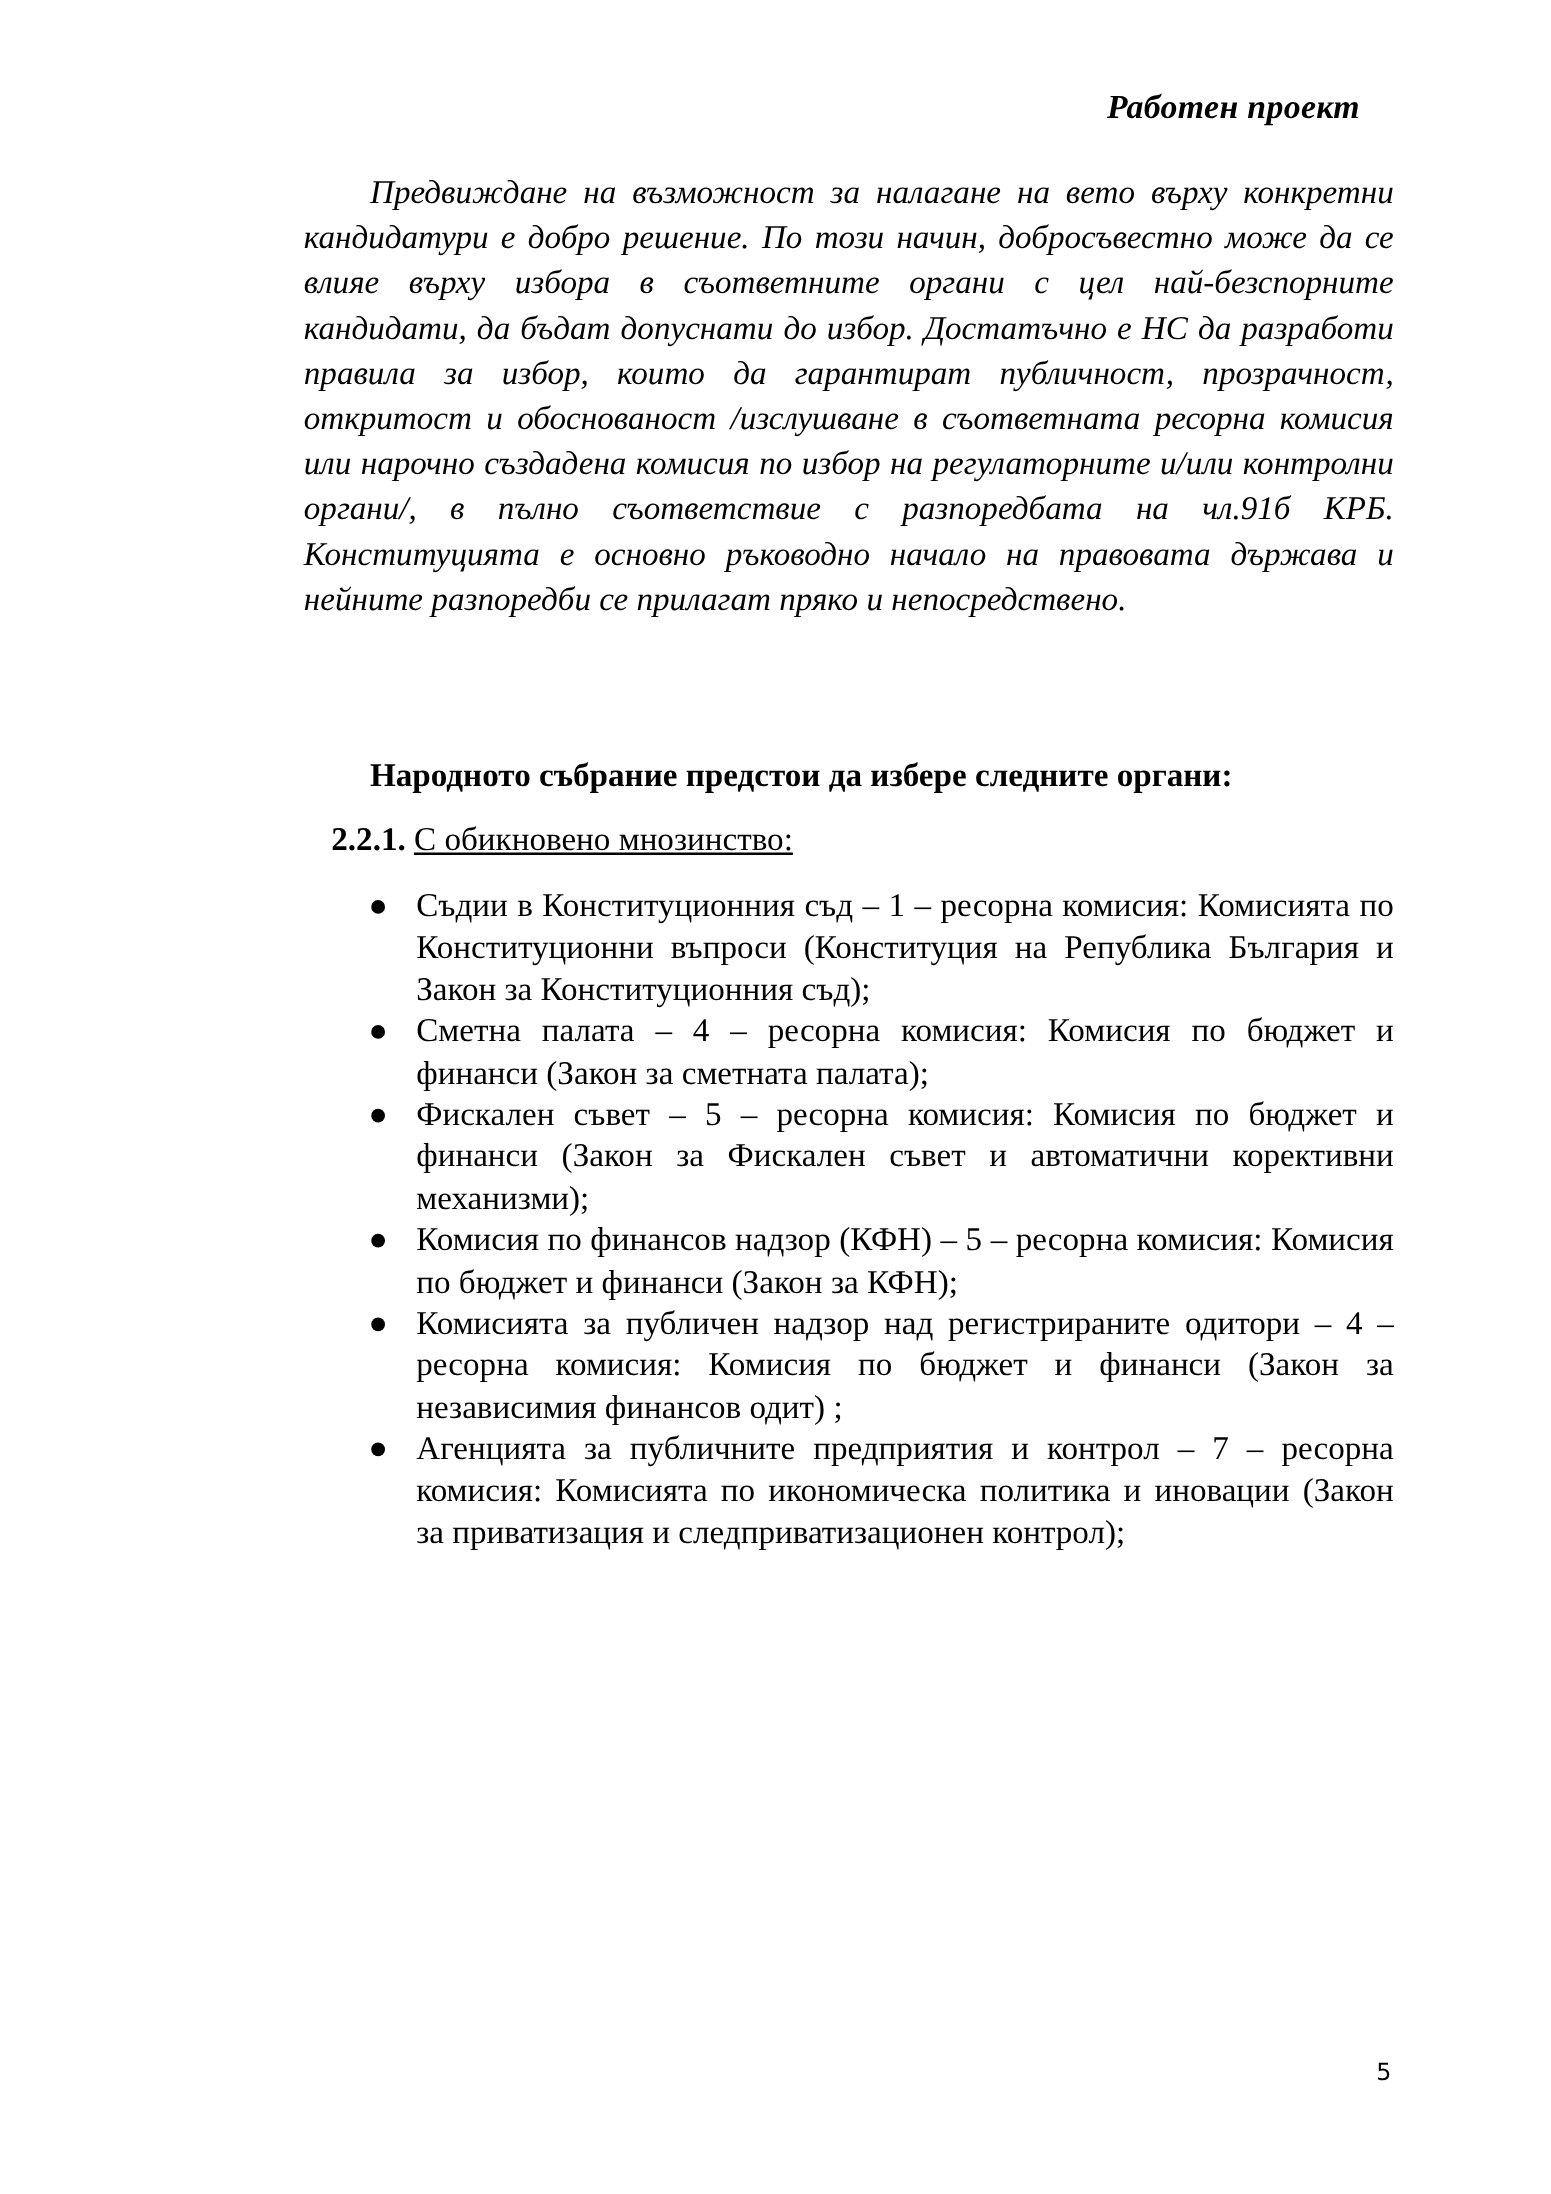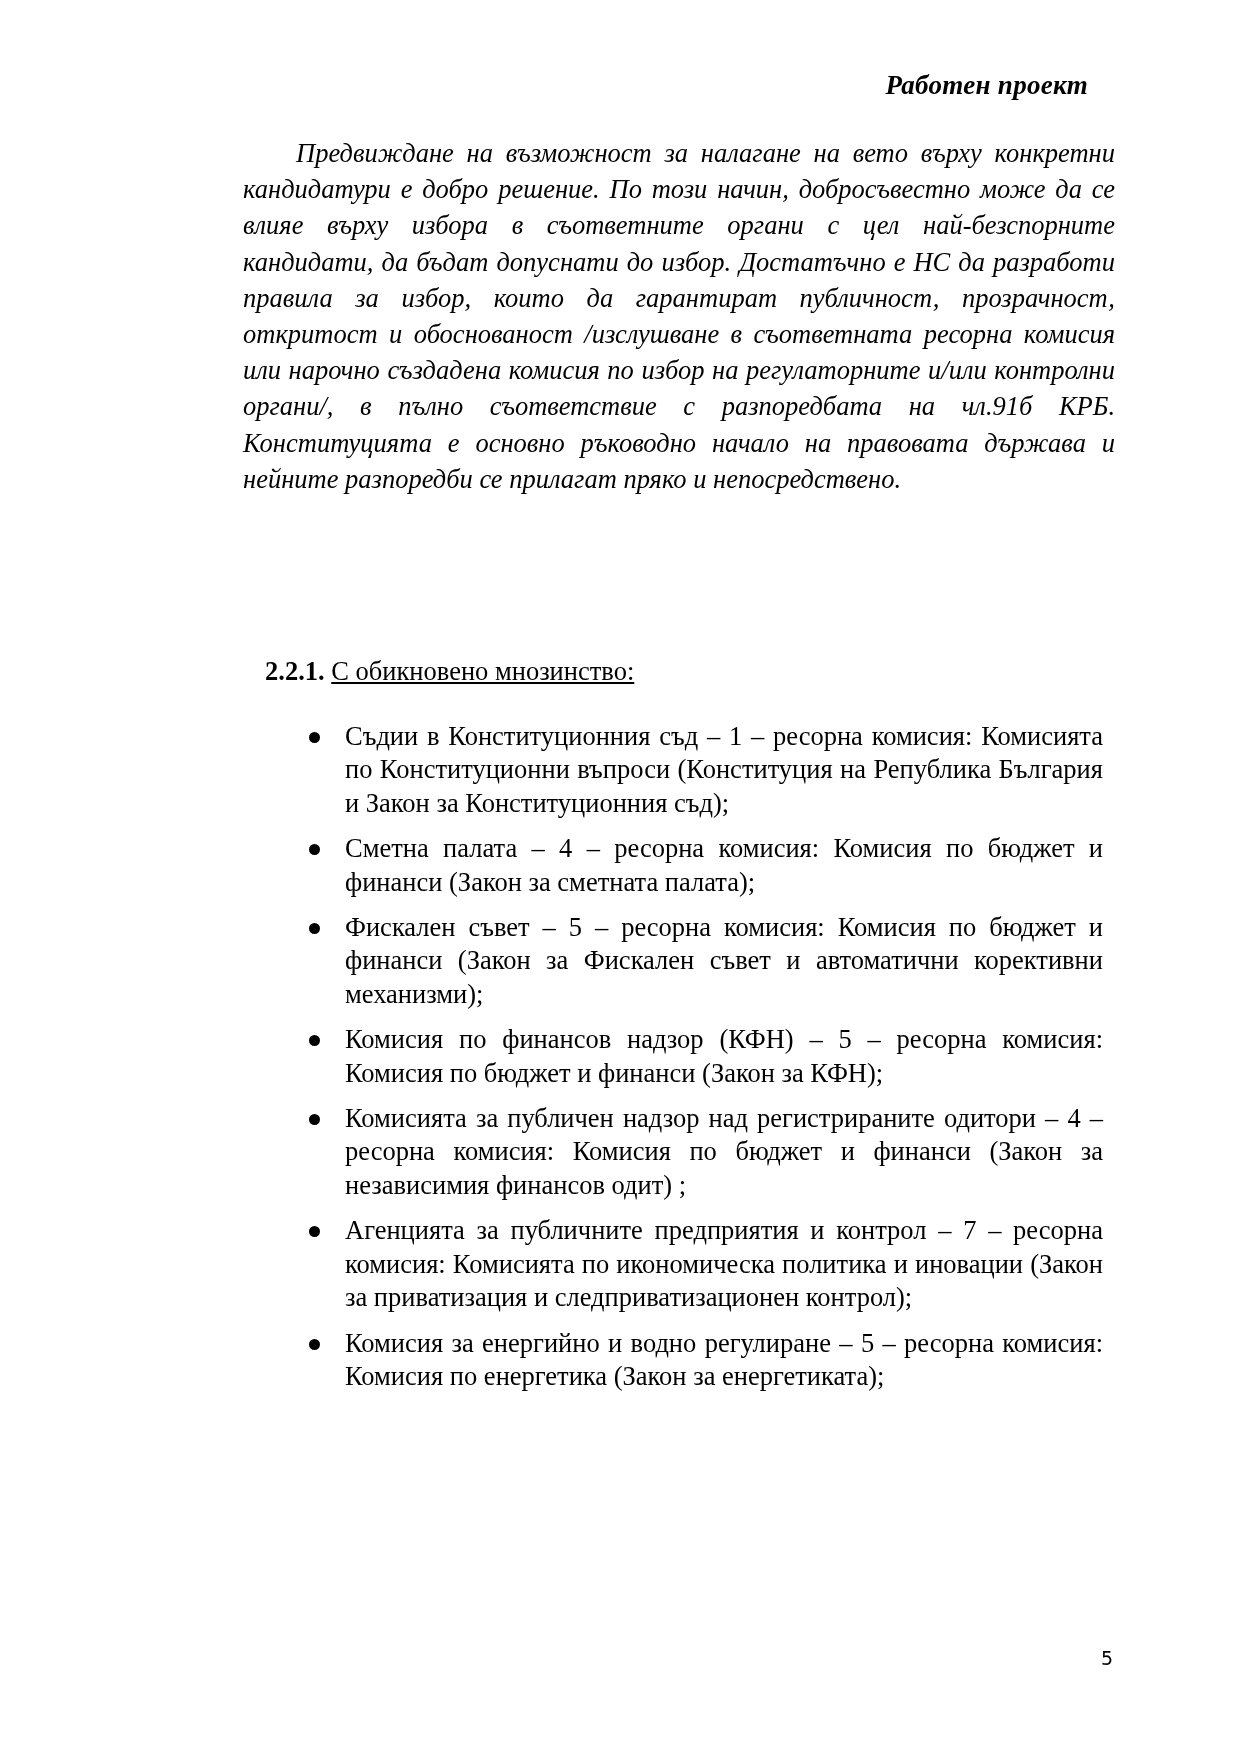--- a/index.html
+++ b/index.html
@@ -75,21 +75,21 @@
       width: 782px;
       margin: 0;
       padding: 0;
       list-style: none;
       font-size: 26.5px;
       line-height: 33.4px;
     }
     .bullet-list li {
       position: relative;
       text-align: justify;
-      margin: 12px;
+      margin: 0;
     }
     .bullet-list li .bullet {
       position: absolute;
       left: -36px;
       top: 12px;
       width: 11px;
       height: 11px;
       border-radius: 50%;
       background: #000000;
     }
@@ -106,20 +106,21 @@
 <body>
 
 <div class="page">
 
   <div class="running-header">Работен проект</div>
 
   <div class="body-text intro">
     <p>Предвиждане на възможност за налагане на вето върху конкретни кандидатури е добро решение. По този начин, добросъвестно може да се влияе върху избора в съответните органи с цел най-безспорните кандидати, да бъдат допуснати до избор. Достатъчно е НС да разработи правила за избор, които да гарантират публичност, прозрачност, откритост и обоснованост /изслушване в съответната ресорна комисия или нарочно създадена комисия по избор на регулаторните и/или контролни органи/, в пълно съответствие с разпоредбата на чл.91б КРБ. Конституцията е основно ръководно начало на правовата държава и нейните разпоредби се прилагат пряко и непосредствено.</p>
   </div>
 
+  <p class="section-heading">Народното събрание предстои да избере следните органи:</p>
 
   <p class="subheading">
     <span class="num">2.2.1.</span>
     <span class="label">С обикновено мнозинство:</span>
   </p>
 
   <ul class="bullet-list">
     <li>
       <span class="bullet"></span>
       <span>Съдии в Конституционния съд – 1 – ресорна комисия: Комисията по Конституционни въпроси (Конституция на Република България и Закон за Конституционния съд);</span>
@@ -137,21 +138,17 @@
       <span>Комисия по финансов надзор (КФН) – 5 – ресорна комисия: Комисия по бюджет и финанси (Закон за КФН);</span>
     </li>
     <li>
       <span class="bullet"></span>
       <span>Комисията за публичен надзор над регистрираните одитори – 4 – ресорна комисия: Комисия по бюджет и финанси (Закон за независимия финансов одит) ;</span>
     </li>
     <li>
       <span class="bullet"></span>
       <span>Агенцията за публичните предприятия и контрол – 7 – ресорна комисия: Комисията по икономическа политика и иновации (Закон за приватизация и следприватизационен контрол);</span>
     </li>
-    <li>
-      <span class="bullet"></span>
-      <span>Комисия за енергийно и водно регулиране – 5 – ресорна комисия: Комисия по енергетика (Закон за енергетиката);</span>
-    </li>
   </ul>
 
   <div class="page-number">5</div>
 
 </div>
 
 </body></html>

